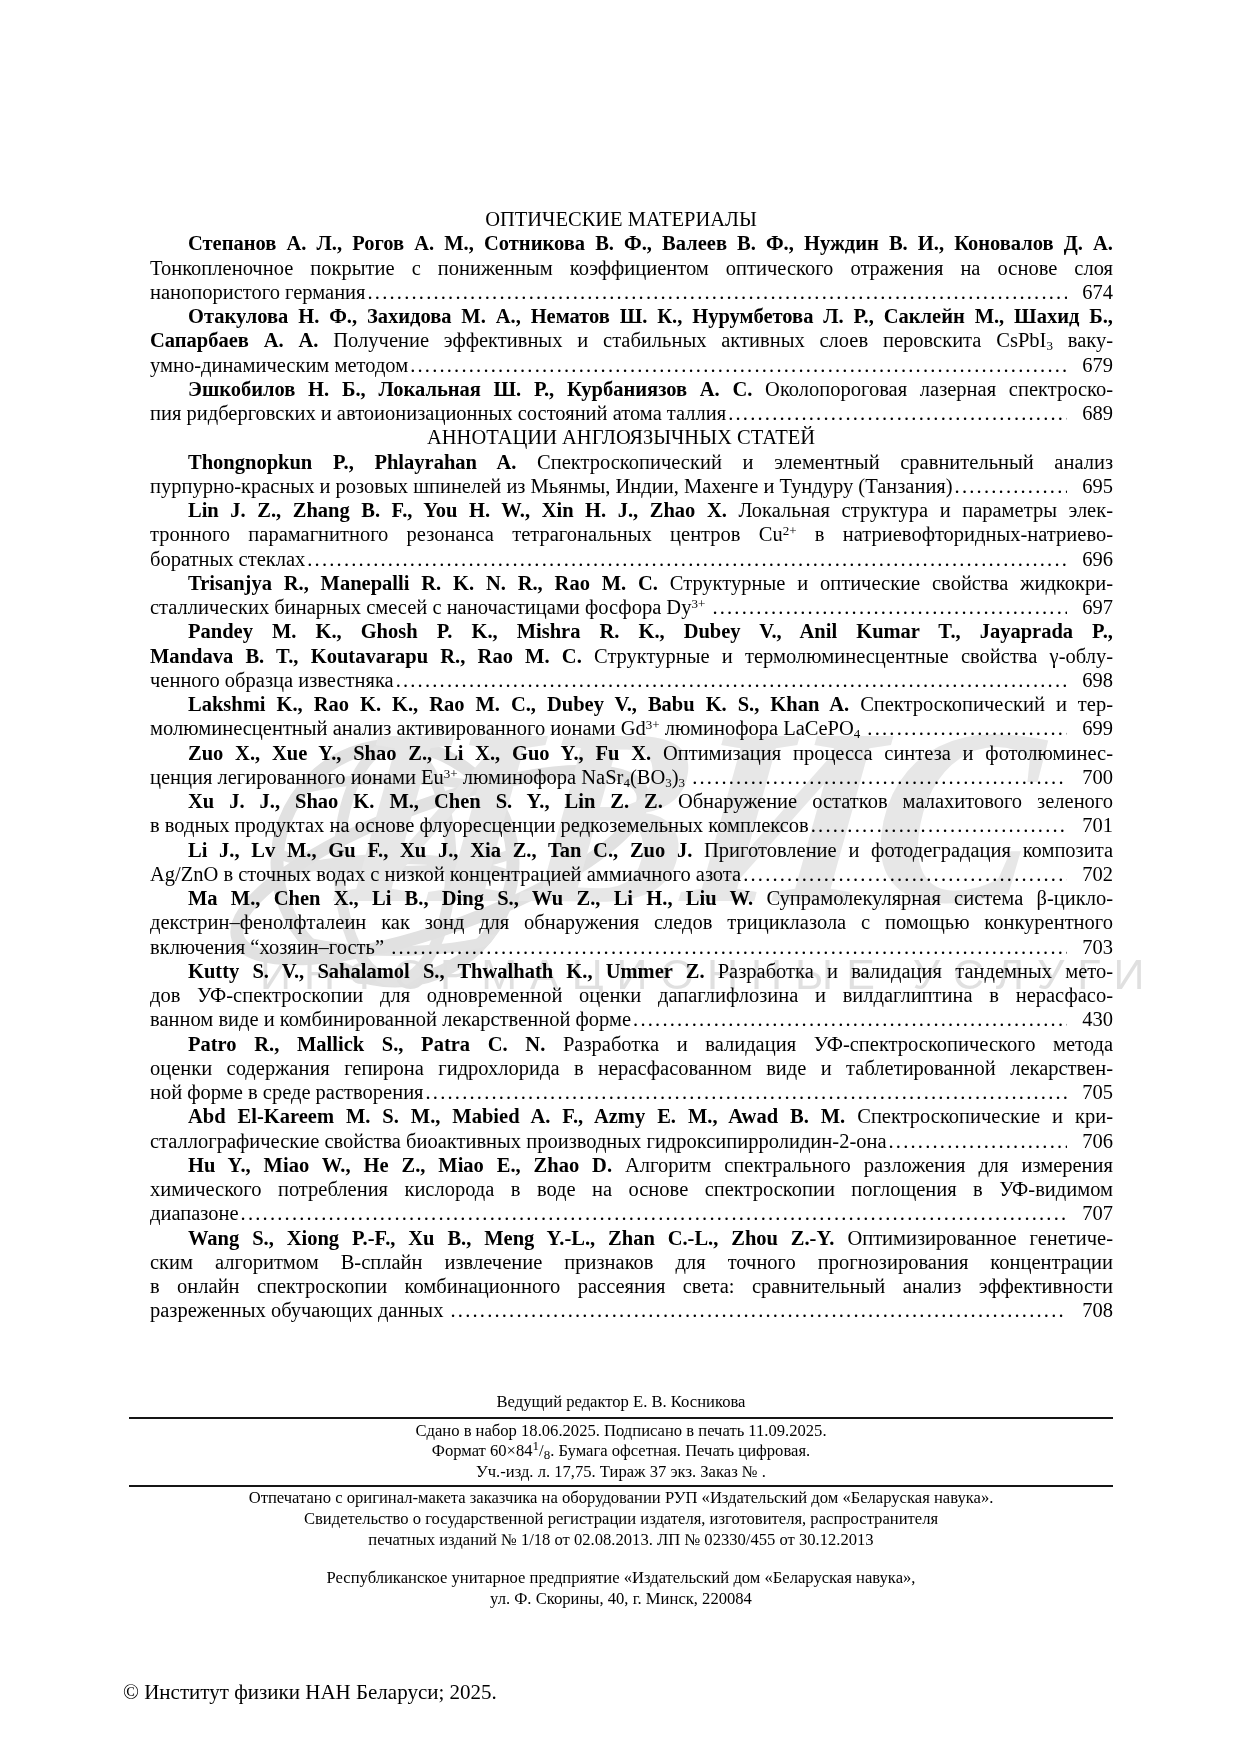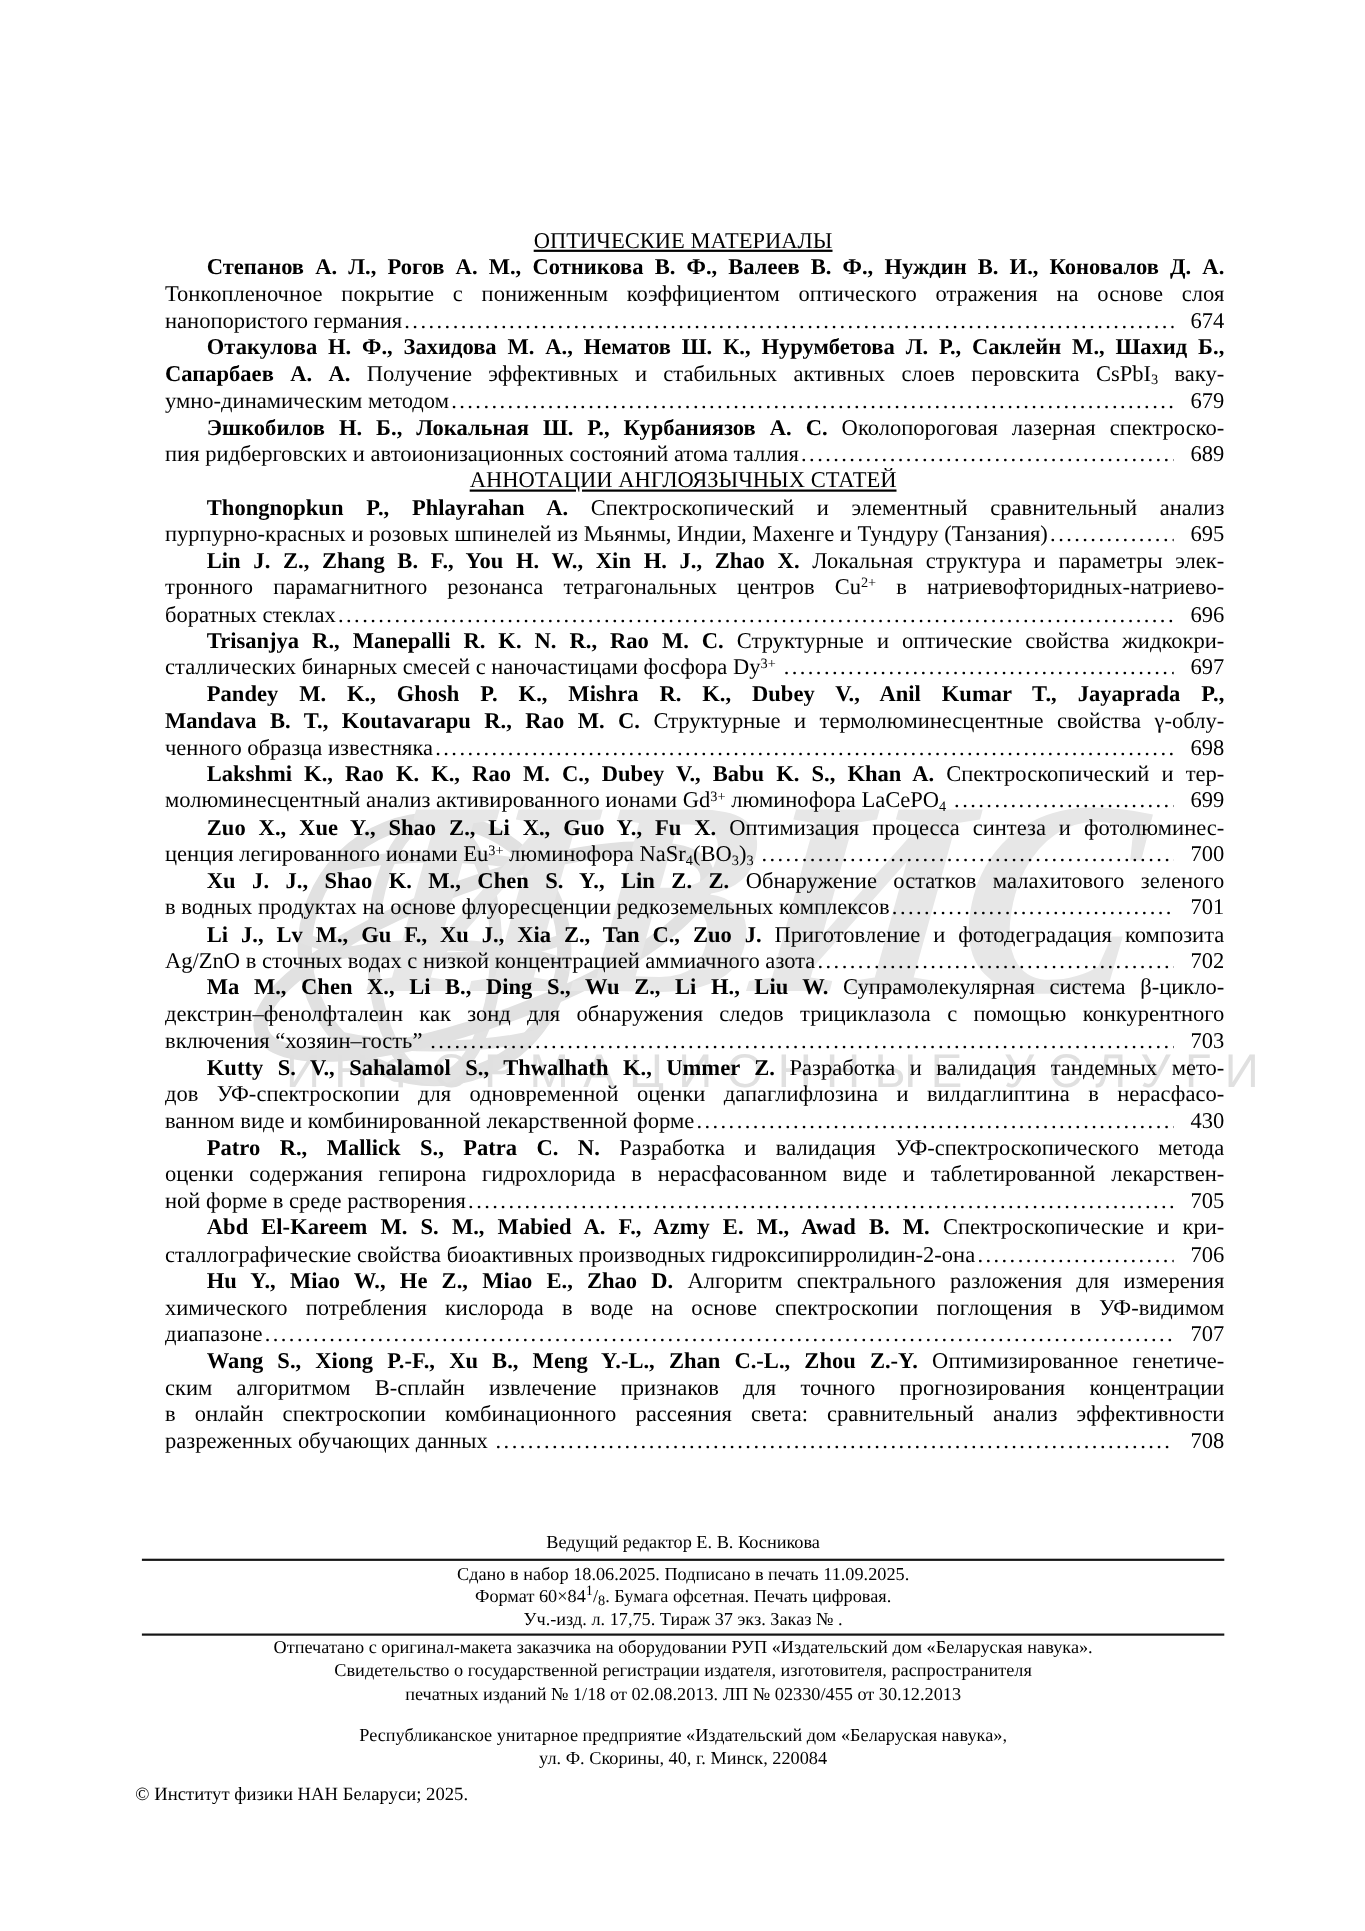--- a/index.html
+++ b/index.html
@@ -21,43 +21,43 @@
     position:absolute;left:260px;top:952px;width:830px;
     font-family:"Liberation Sans","DejaVu Sans",sans-serif;
     font-size:43px;line-height:44px;letter-spacing:13px;
     color:#e0e0e0;white-space:nowrap;
   }
   
   .content{
     position:absolute;left:129px;top:207px;width:984px;z-index:2;
     font-size:20.5px;line-height:24.25px;
   }
-  .heading{text-align:center;text-decoration:underline;}
+  .heading{text-align:center;}
   .line{text-align:justify;text-align-last:justify;margin-left:21px;-moz-text-align-last:justify;}
   .line.first{text-indent:38px;}
   .line.last{display:flex;align-items:center;text-align:left;text-align-last:auto;}
   .line.last .text{flex:0 0 auto;white-space:pre;}
   .dots{flex:1 1 auto;overflow:hidden;white-space:nowrap;letter-spacing:2.2px;margin:0 12px 0 2px;}
   .pagenum{flex:0 0 auto;min-width:34px;text-align:right;}
   .b{font-weight:bold;}
   .sup{font-size:13px;vertical-align:6px;line-height:0;}
   .sub{font-size:13px;vertical-align:-3px;line-height:0;}
   
   .footer{
     position:absolute;left:129px;top:1392px;width:984px;z-index:2;
     font-size:16.6px;line-height:20.6px;text-align:center;
   }
   .f-line{white-space:nowrap;}
   .rule{border:none;border-top:2.6px solid #151515;height:0;margin:0;}
   .rule.r1{margin-top:4px;margin-bottom:2px;}
   .rule.r2{margin-top:3px;margin-bottom:1px;}
   .pub{margin-top:18px;}
   .copyright{
-    position:absolute;left:123px;top:1621px;z-index:2;
-    font-size:17px;line-height:20.6px;text-align:left;
+    position:absolute;left:123px;top:1682px;z-index:2;
+    font-size:21px;line-height:20.6px;text-align:left;
   }
 </style>
 </head>
 <body>
 
 <div class="watermark">
   <svg class="wm-globe" width="460" height="300" viewBox="0 0 460 300">
     <defs>
       <clipPath id="gclip">
           <circle cx="170" cy="148" r="124"></circle>

